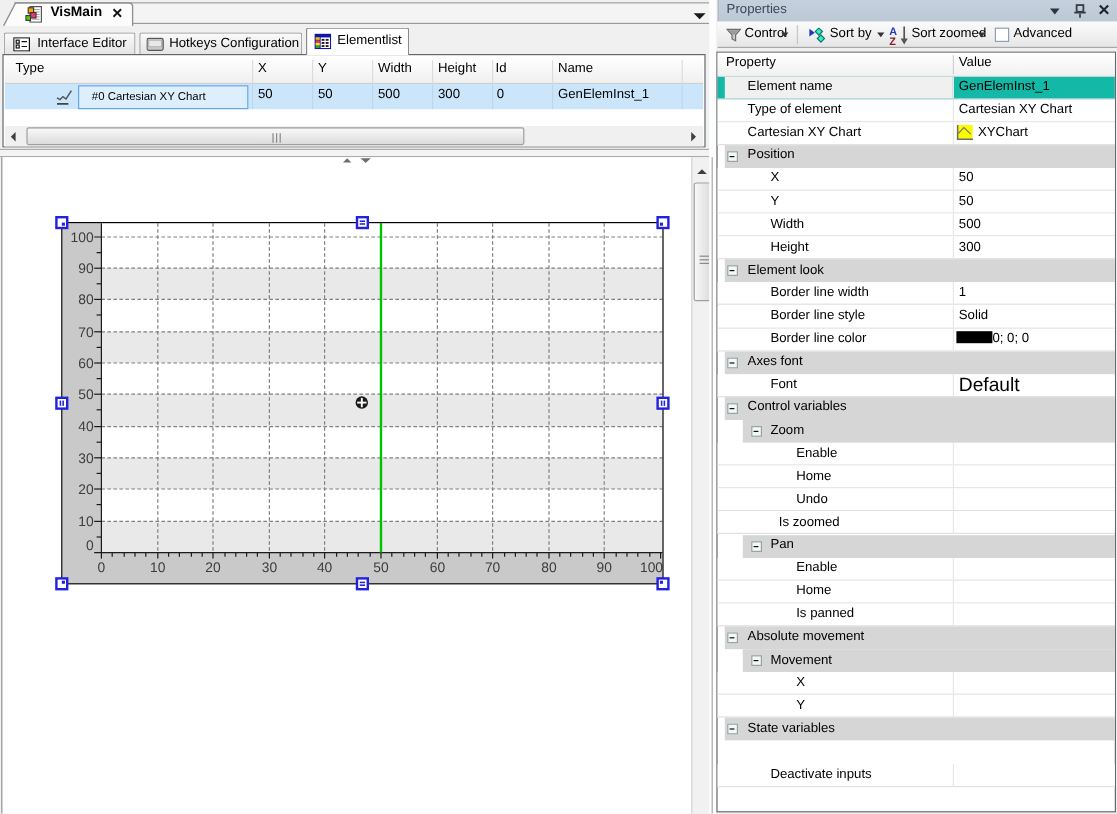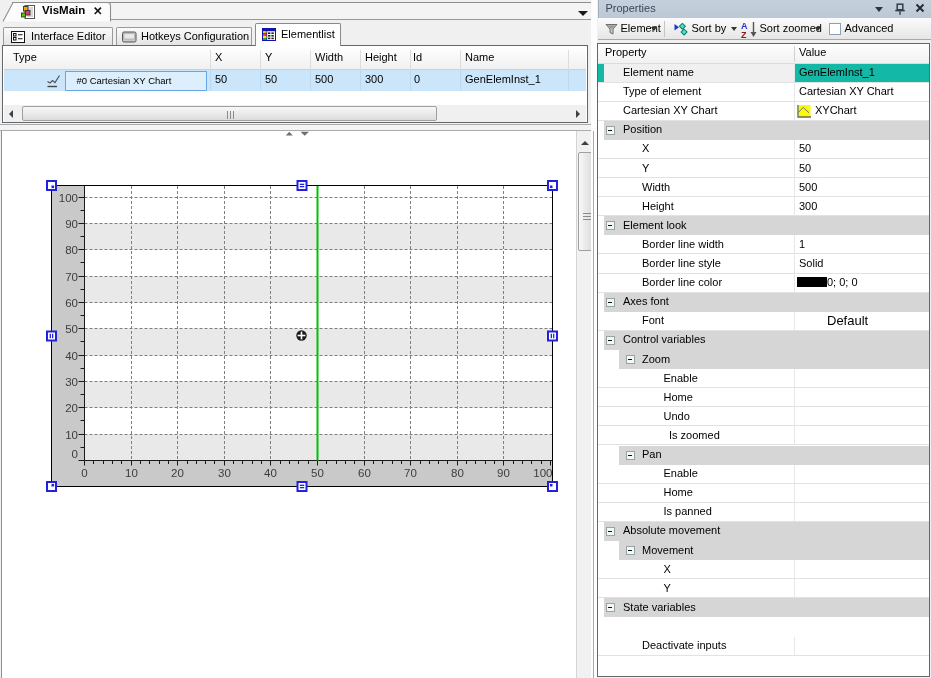--- a/index.html
+++ b/index.html
@@ -365,21 +365,21 @@
       </svg>
       <svg style="position:absolute;right:6px;top:3px;" width="10" height="10" viewBox="0 0 10 10">
         <path d="M 1.5 1.5 L 8.5 8.5 M 8.5 1.5 L 1.5 8.5" stroke="#20262e" stroke-width="1.8"></path>
       </svg>
     </div>
     <div id="ptoolbar">
       <svg style="position:absolute;left:7px;top:5px;" width="13" height="12" viewBox="0 0 13 12">
         <path d="M 1 1.5 L 12 1.5 L 8 6 L 8 11 L 5 9.5 L 5 6 Z" fill="#c9c9c9" stroke="#6e6e6e" stroke-width="1"></path>
           <path d="M 2.5 2.2 L 10.5 2.2 L 7.2 5.8 L 5.8 5.8 Z" fill="#9a9a9a"></path>
       </svg>
-      <span class="tbtext" style="left:23px;">Element</span>
+      <span class="tbtext" style="left:23px;">Control</span>
       <div class="tbarrow" style="left:53px;"></div>
       <span style="position:absolute;left:66px;top:3px;width:1px;height:16px;background:#c5c5c5;"></span>
       <svg style="position:absolute;left:76px;top:5px;" width="14" height="13" viewBox="0 0 14 13">
         <path d="M 0.5 1 L 0.5 7.5 L 5 4.2 Z" fill="#2038c8"></path>
         <rect x="6.3" y="1.2" width="4.2" height="4.2" fill="#3fe8c8" stroke="#0a7a66" transform="rotate(45 8.4 3.3)"></rect>
         <rect x="8" y="7" width="4.2" height="4.2" fill="#3fe8c8" stroke="#0a7a66" transform="rotate(45 10.1 9.1)"></rect>
       </svg>
       <span class="tbtext" style="left:94px;">Sort by</span>
       <div class="tbarrow" style="left:133px;"></div>
       <svg style="position:absolute;left:143px;top:3px;" width="18" height="17" viewBox="0 0 18 17">
@@ -464,21 +464,21 @@
           <div class="pval" style="left:199px;"><span class="swatch"></span><span style="">0; 0; 0</span></div>
         </div>
 <div class="prow" style="top:248.7px;height:19.1px;">
           <div class="pgray" style="left:6px;"></div>
           <div class="pexp" style="left:7.5px;"></div>
           <div class="pname" style="left:25px;">Axes font</div>
         </div>
 <div class="prow pitem" style="top:267.8px;height:19.1px;">
           <div class="pcell"></div>
           <div class="pname" style="left:44px;">Font</div>
-          <div class="pval" style="left:201px;top:1px;font-size:13px;margin-left:28px;">Default</div>
+          <div class="pval" style="left:201px;top:1px;font-size:16px;">Default</div>
         </div>
 <div class="prow" style="top:286.9px;height:19.1px;">
           <div class="pgray" style="left:6px;"></div>
           <div class="pexp" style="left:7.5px;"></div>
           <div class="pname" style="left:25px;">Control variables</div>
         </div>
 <div class="prow" style="top:306.0px;height:19.1px;">
           <div class="pgray" style="left:21px;"></div>
           <div class="pexp" style="left:27.5px;"></div>
           <div class="pname" style="left:44px;">Zoom</div>
@@ -490,21 +490,21 @@
 <div class="prow pitem" style="top:344.2px;height:19.1px;">
           <div class="pcell"></div>
           <div class="pname" style="left:65.5px;">Home</div>
         </div>
 <div class="prow pitem" style="top:363.3px;height:19.1px;">
           <div class="pcell"></div>
           <div class="pname" style="left:65.5px;">Undo</div>
         </div>
 <div class="prow pitem" style="top:382.4px;height:19.1px;">
           <div class="pcell"></div>
-          <div class="pname" style="left:71px;">Is zoomed</div>
+          <div class="pname" style="left:51px;">Is zoomed</div>
         </div>
 <div class="prow" style="top:401.5px;height:19.1px;">
           <div class="pgray" style="left:21px;"></div>
           <div class="pexp" style="left:27.5px;"></div>
           <div class="pname" style="left:44px;">Pan</div>
         </div>
 <div class="prow pitem" style="top:420.6px;height:19.1px;">
           <div class="pcell"></div>
           <div class="pname" style="left:65.5px;">Enable</div>
         </div>

